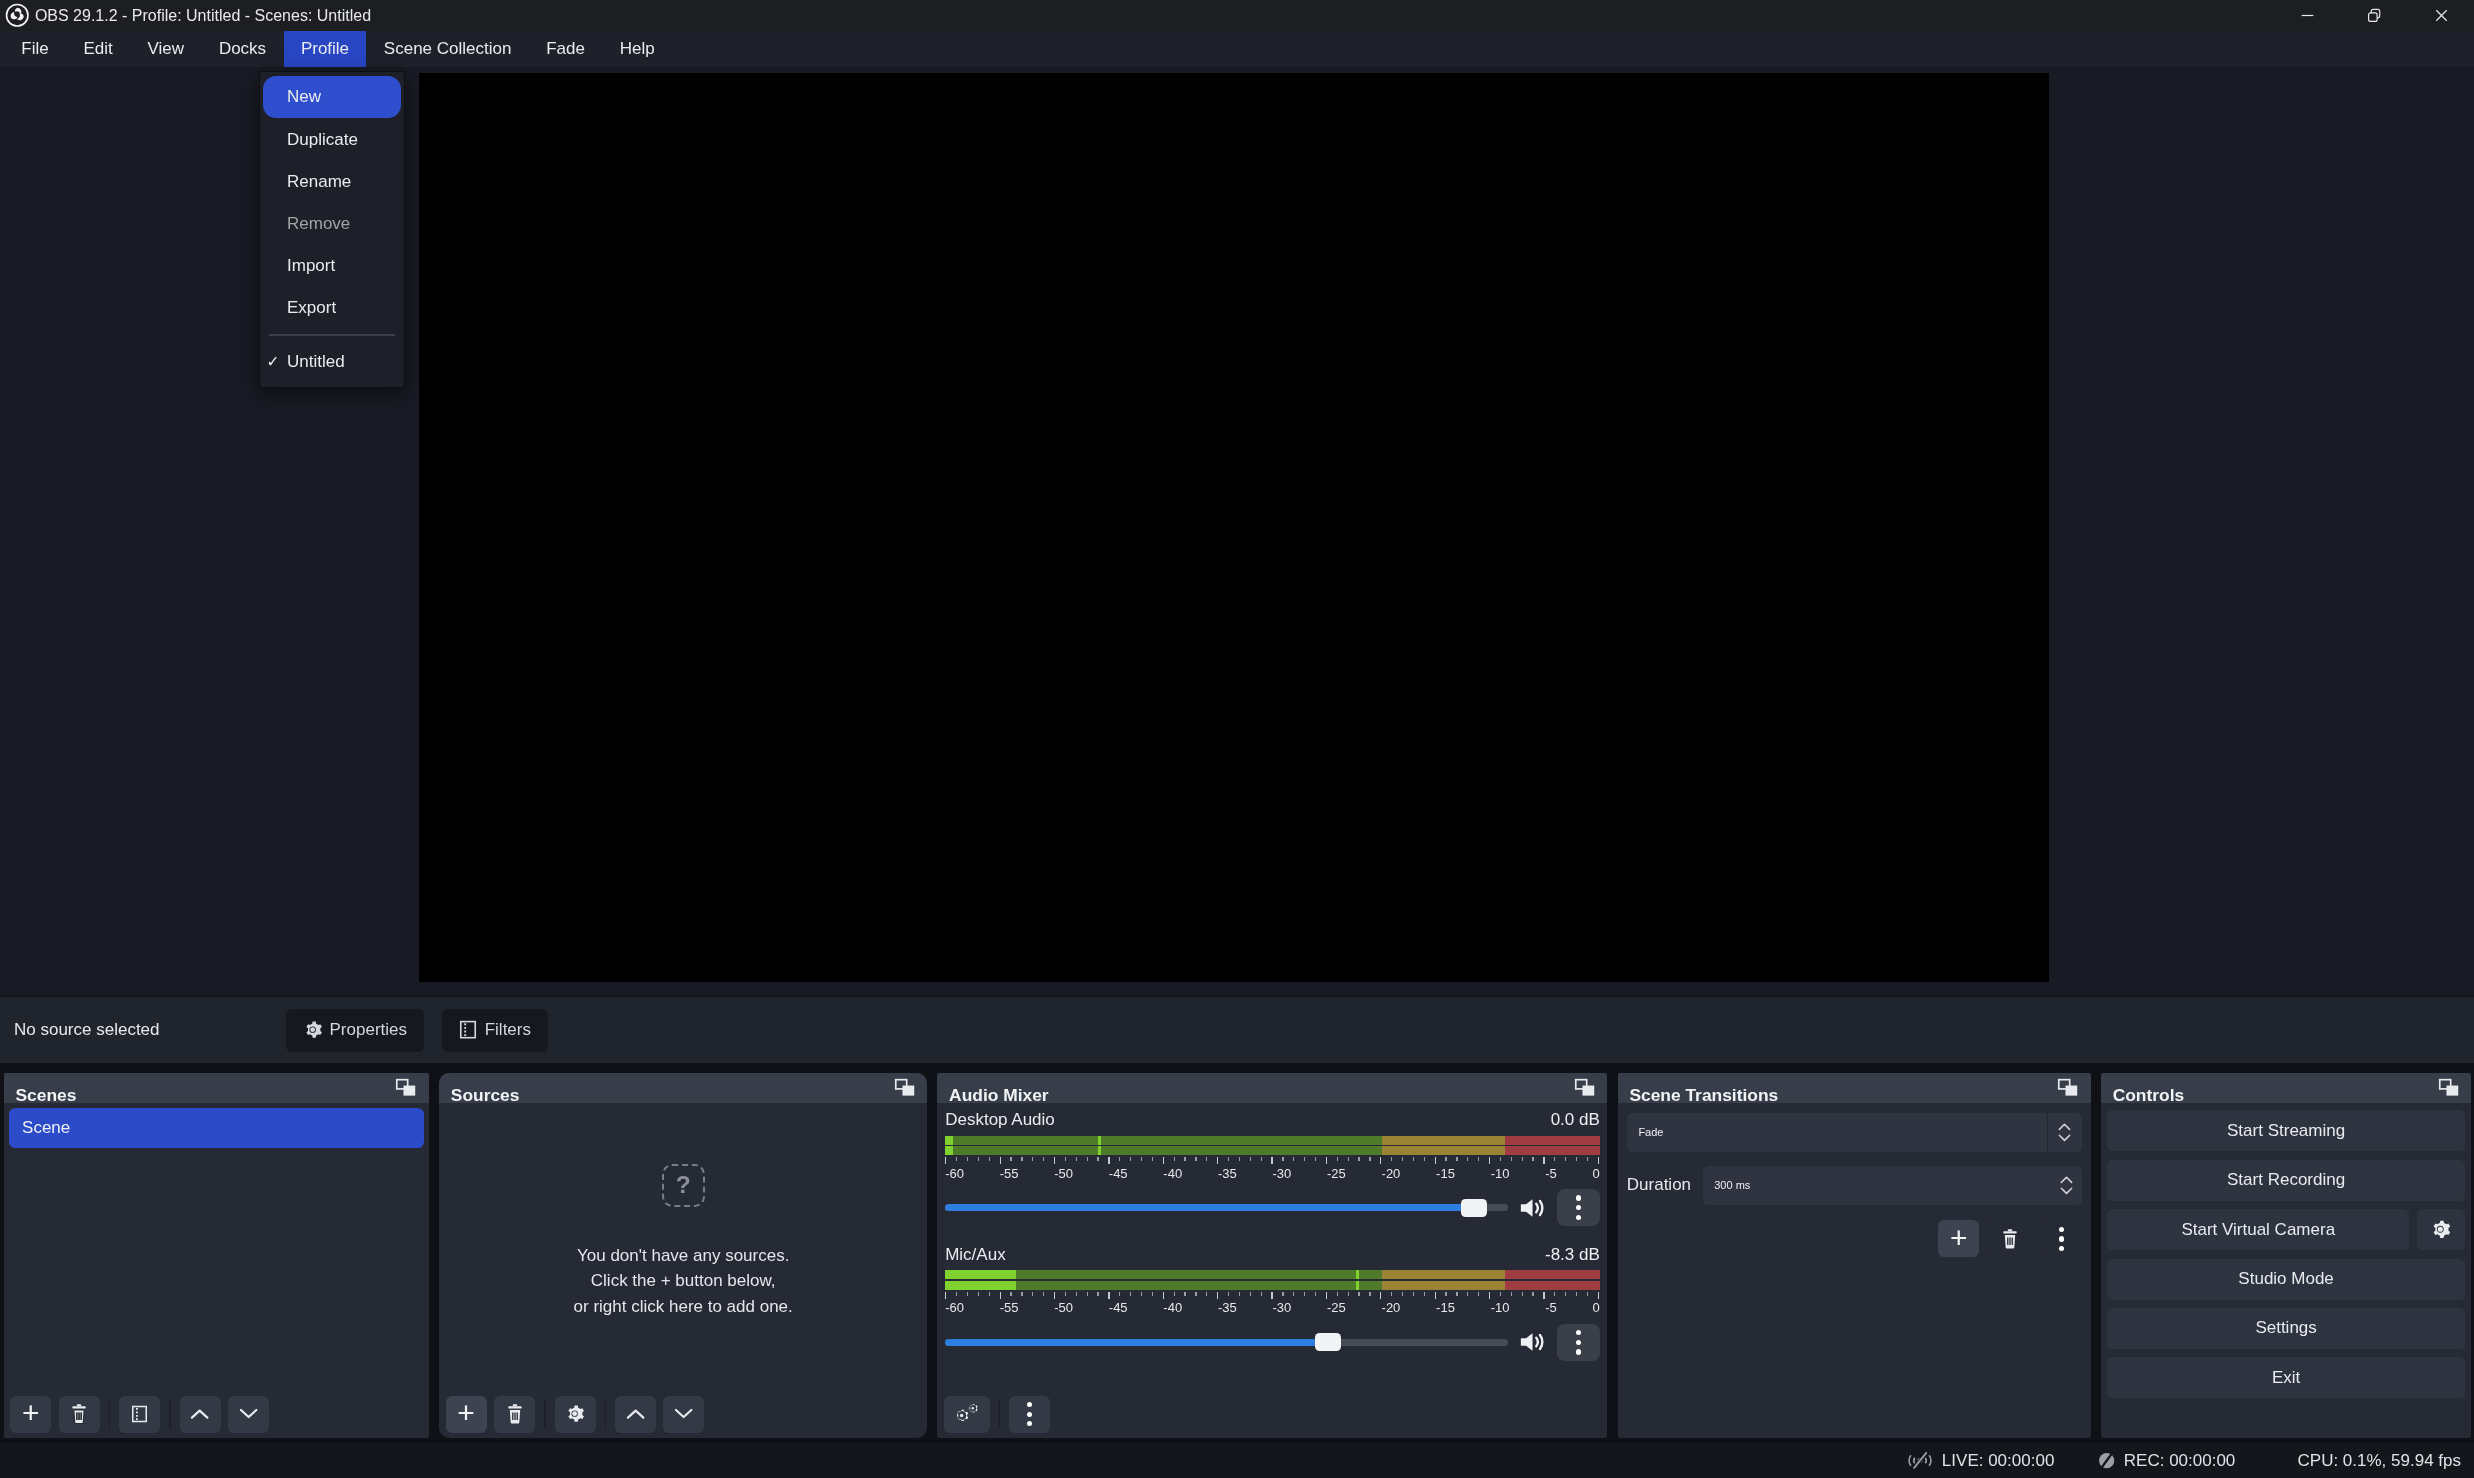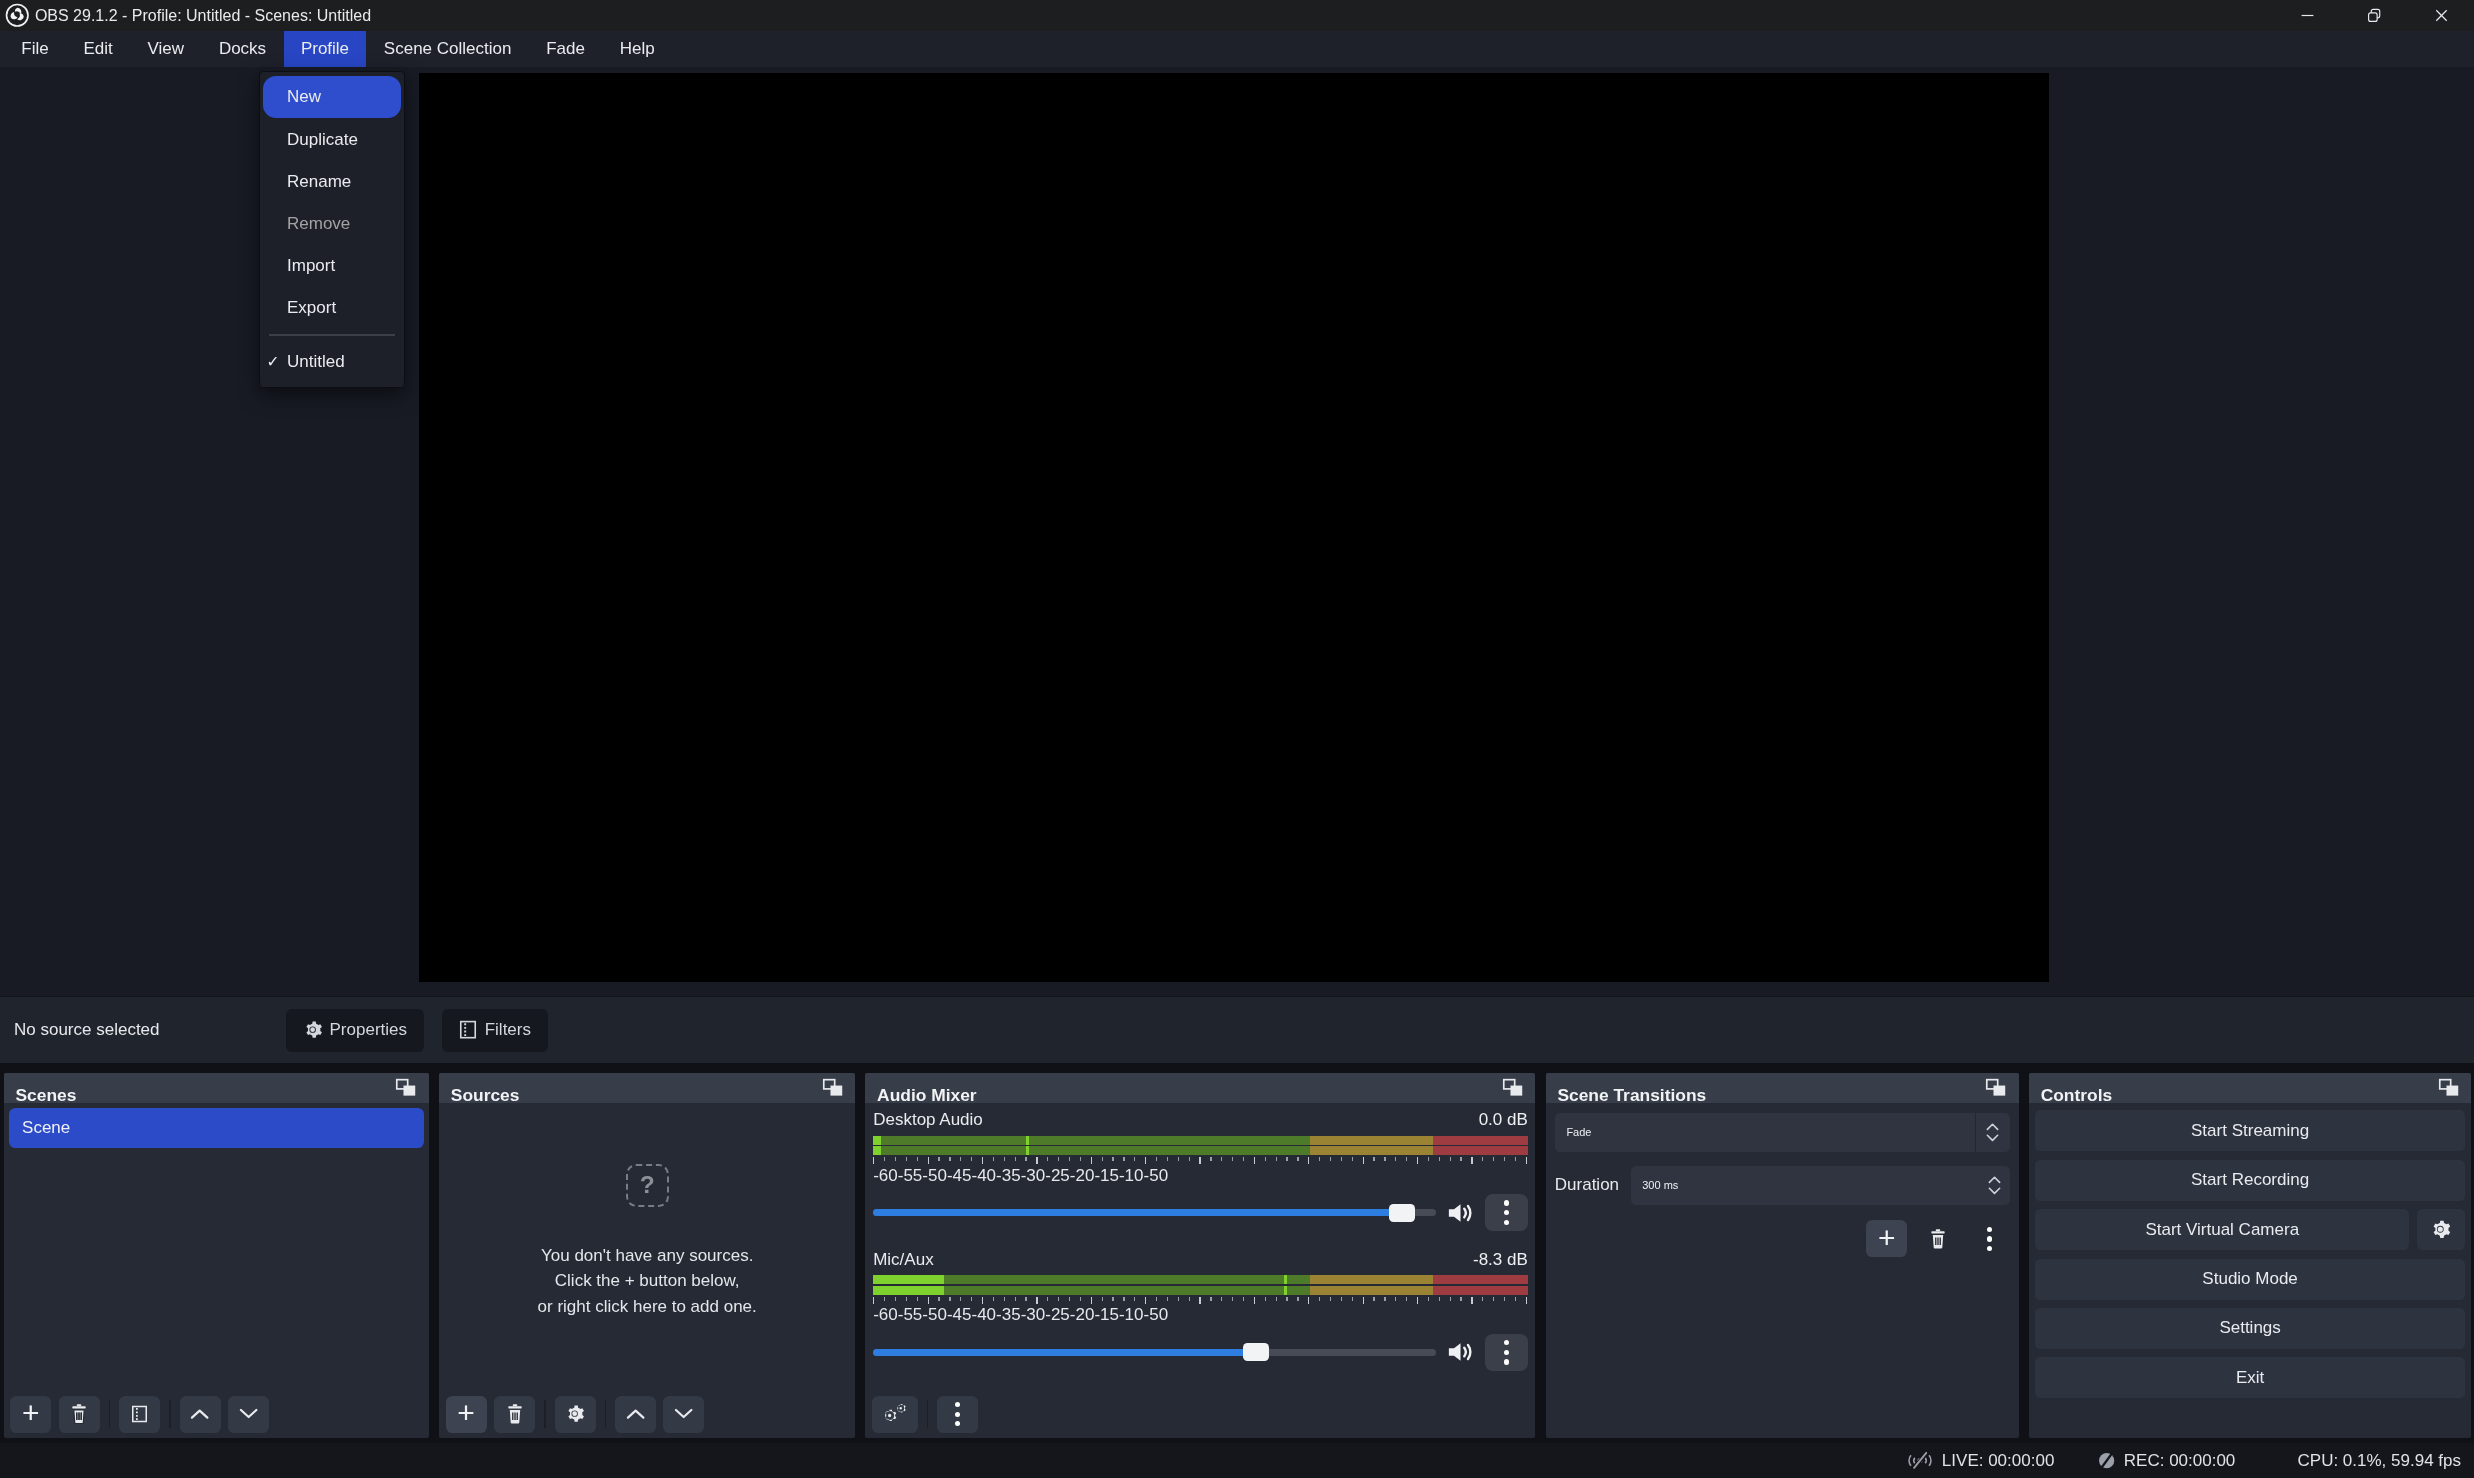--- a/index.html
+++ b/index.html
@@ -46,41 +46,41 @@
   .panel-header { height:30px; background:#373d49; display:flex; align-items:center; padding:0 11.6px; flex:0 0 auto; }
   .panel-title { font-weight:bold; font-size:17.4px; color:#f2f3f5;margin-top:16px; }
   .popout { margin-left:auto; display:flex; align-items:center; }
   .panel-body { flex:1 1 auto; position:relative; }
   .dock-footer { position:absolute; left:6.4px; bottom:5.2px; display:flex; align-items:center; gap:7.7px; }
   .dock-btn { width:41px; height:37px; background:#343a45; border-radius:6.4px; display:flex; align-items:center; justify-content:center; color:#e8eaee; }
   .dock-btn.lighter { background:#3d4350; }
   .dock-sep { width:1.3px; height:28px; background:#1c1f27; margin:0 1.3px; }
   .plus-glyph { font-size:30px; line-height:1; color:#f2f3f5; margin-top:-2.6px; }
 
-  .p-scenes { width:425px; } .p-sources { width:416px; } .p-mixer { width:670px; } .p-trans { width:473px; } .p-controls { flex:1; }
+  .p-scenes { width:425px; } .p-sources { width:488px;border-radius:10px; } .p-mixer { width:670px; } .p-trans { width:473px; } .p-controls { flex:1; }
 
   .scene-item { margin:5.2px; height:40px; background:#2c4bc8; border-radius:6.4px; display:flex; align-items:center; padding-left:13px; font-size:17px; color:#f0f2f5; }
 
   .empty-wrap { position:absolute; inset:0; display:flex; flex-direction:column; align-items:center; justify-content:center; padding-bottom:58px; }
   .q-icon { width:43px; height:43px; border:2.6px dashed #777d87; border-radius:10.3px; display:flex; align-items:center; justify-content:center;
             font-size:24.5px; font-weight:bold; color:#8a8f98; margin-bottom:36px; }
   .empty-line { font-size:17px; color:#e3e6ea; line-height:1.5; text-align:center; }
 
   
   .channels { padding:7.7px 7.7px 0 7.7px; display:flex; flex-direction:column; gap:17px; }
   .ch-head { display:flex; justify-content:space-between; align-items:baseline; font-size:17px; }
   .ch-name { color:#e9ebee; } .ch-db { color:#eef0f3; }
   .meter { margin-top:5.2px; display:flex; flex-direction:column; gap:1.9px; }
   .bar { height:9px; position:relative; overflow:hidden; }
   .seg-bright { position:absolute; left:0; top:0; bottom:0; }
   .peak { position:absolute; top:0; bottom:0; width:3.2px; }
   .tick-marks { height:7.7px; display:flex; justify-content:space-between; margin-top:1.3px; }
   .tick-marks i { width:1.3px; background:#9aa0a8; height:4.5px; }
   .tick-marks i.major { height:7.7px; background:#c6cad1; }
-  .tick-labels { display:flex; font-size:17px; color:#e6e8ec; margin-top:1.3px; }
+  .tick-labels { display:flex; justify-content:space-between; font-size:13px; color:#e6e8ec; margin-top:1.3px; }
   .slider-row { display:flex; align-items:center; margin-top:6.4px; height:41px; gap:10.3px; }
   .slider { flex:1; height:7.7px; border-radius:3.9px; background:#464b56; position:relative; }
   .slider-fill { position:absolute; left:0; top:0; bottom:0; border-radius:3.9px; }
   .slider-handle { position:absolute; top:50%; transform:translate(-50%,-50%); width:26px; height:18px; background:#f2f3f5; border-radius:4.5px; }
   .kebab-btn { width:43px; height:37px; background:#3a3f4a; border-radius:7.7px; display:flex; flex-direction:column; align-items:center; justify-content:center; gap:4.5px; flex:0 0 auto; }
   .kebab-btn b { width:5.2px; height:5.2px; border-radius:50%; background:#fff; }
 
   
   .trans-body { padding:10.3px 9px; }
   .select { height:39px; background:#2f3440; border-radius:5.2px; display:flex; align-items:center; }

